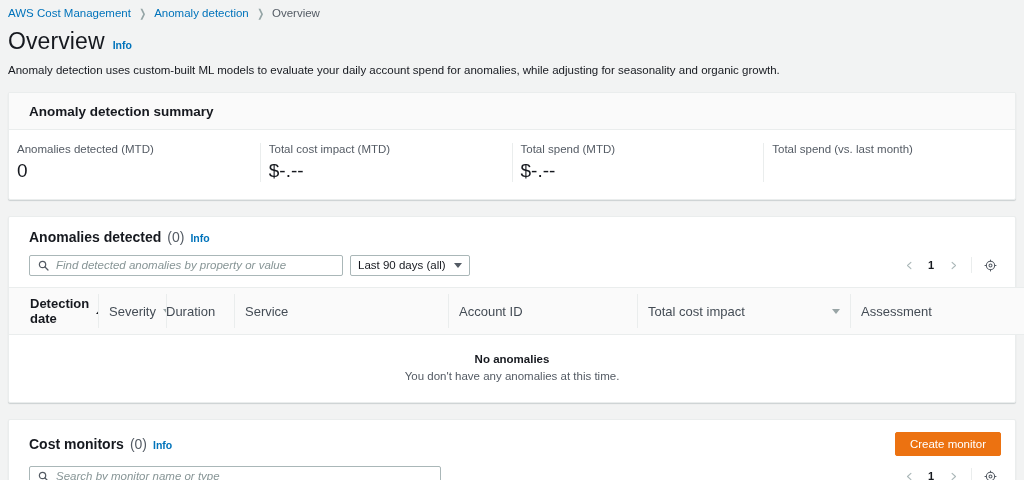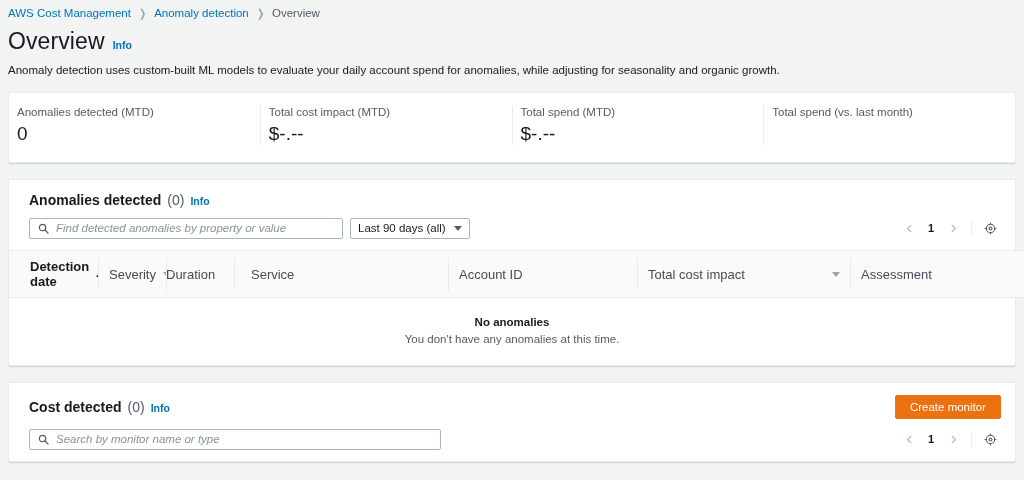--- a/index.html
+++ b/index.html
@@ -265,20 +265,23 @@
   <span class="bc-current">Overview</span>
 </nav>
 
 <div class="page-head">
   <h1 class="page-title">Overview</h1>
   <a class="info-link" href="#">Info</a>
 </div>
 <p class="page-desc">Anomaly detection uses custom-built ML models to evaluate your daily account spend for anomalies, while adjusting for seasonality and organic growth.</p>
 
 <section class="card" id="summary-card">
+  <div class="card-header">
+    <span class="card-title">Anomaly detection summary</span>
+  </div>
   <div class="metrics">
     <div class="metric">
       <div class="metric-label">Anomalies detected (MTD)</div>
       <div class="metric-value">0</div>
     </div>
     <div class="metric">
       <div class="metric-label">Total cost impact (MTD)</div>
       <div class="metric-value">$-.--</div>
     </div>
     <div class="metric">
@@ -373,21 +376,21 @@
           </div>
         </th>
         <th>
           <span class="th-div"></span>
           <div class="th-inner" style="">
             <span>Duration</span>
           </div>
         </th>
         <th>
           <span class="th-div"></span>
-          <div class="th-inner" style="padding-left:17px">
+          <div class="th-inner" style="padding-left:11px">
             <span>Service</span>
           </div>
         </th>
         <th>
           <span class="th-div"></span>
           <div class="th-inner" style="padding-left:11px">
             <span>Account ID</span>
           </div>
         </th>
         <th>
@@ -409,21 +412,21 @@
 
   <div class="empty-state">
     <div class="empty-title">No anomalies</div>
     <div class="empty-text">You don't have any anomalies at this time.</div>
   </div>
 </section>
 
 <section class="card" id="monitors-card">
   <div class="section-head">
     <div class="section-title-row">
-      <span class="section-title">Cost detected</span>
+      <span class="section-title">Cost monitors</span>
       <span class="section-count">(0)</span>
       <a class="info-link" href="#">Info</a>
     </div>
     <button class="btn-primary">Create monitor</button>
   </div>
 
   <div class="toolbar">
     <div class="search-box narrow">
       <span>
         <svg class="icon-svg" width="11" height="11" viewBox="0 0 16 16" fill="none" stroke="#545b64" stroke-width="1.8">

